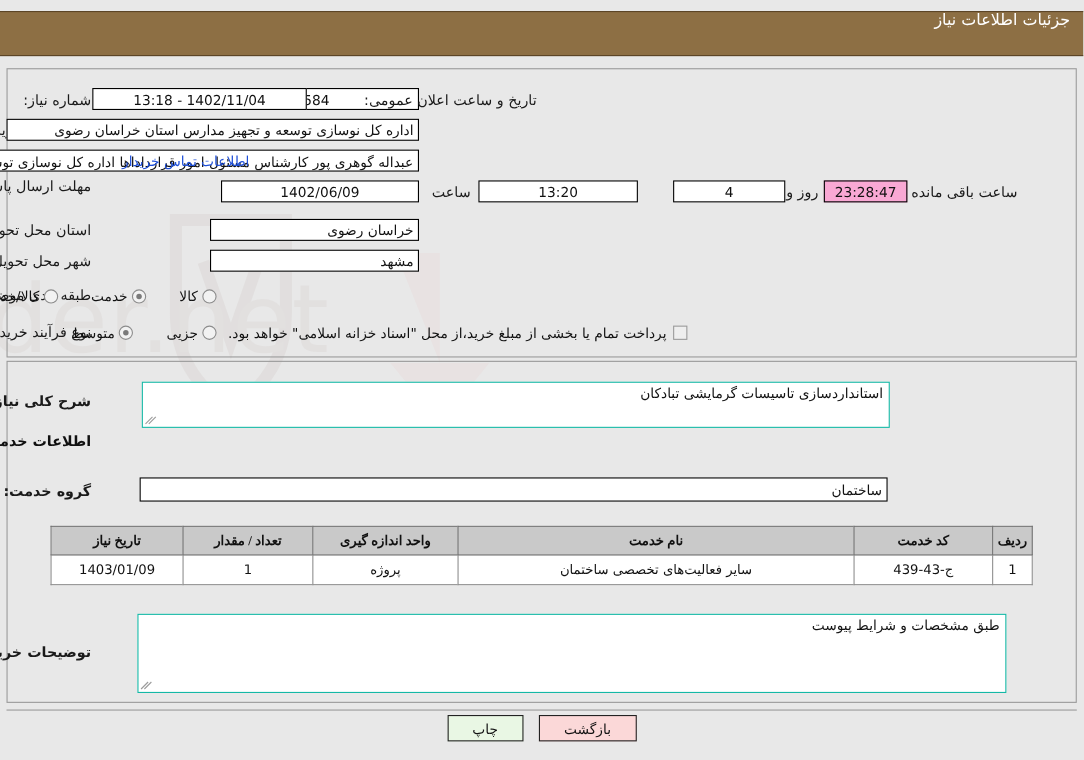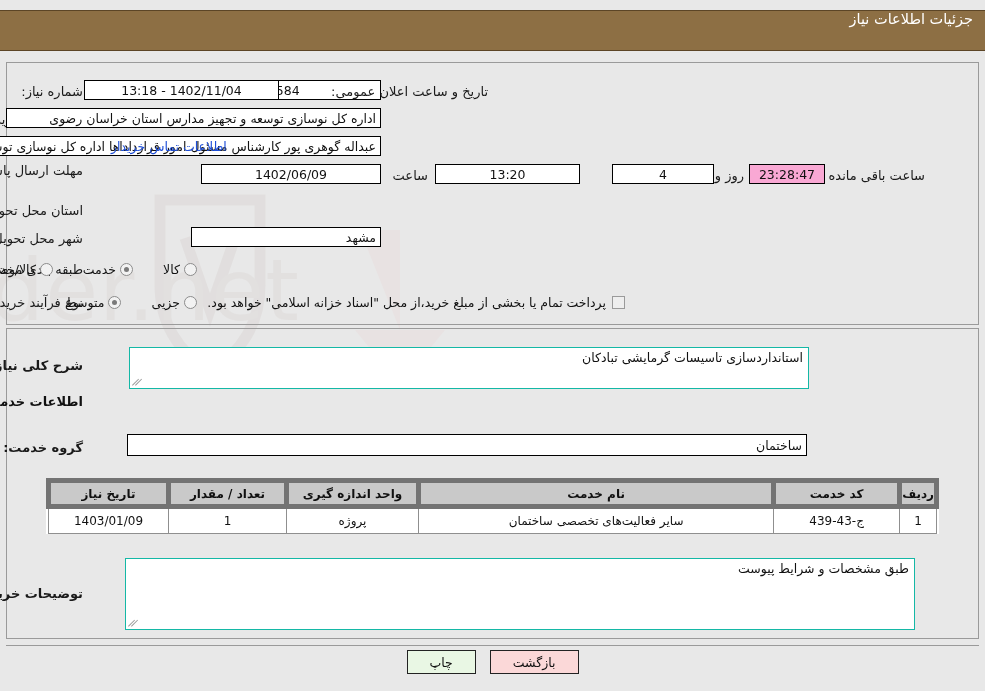--- a/index.html
+++ b/index.html
@@ -201,28 +201,29 @@
     position: absolute;
     left: 46px; top: 478px;
     width: 893px;
     border-collapse: collapse;
     background: #ffffff;
     font-size: 12px;
     z-index: 2;
   }
   #svc-table th {
     background: #c9c9c9;
-    border: 5px solid #737373;
+    border: 1px solid #737373;
     color: #111;
     font-weight: bold;
     font-size: 12px;
     height: 26px;
     padding: 2px 0;
     text-align: center;
     white-space: nowrap;
+    font-family: Liberation Serif, serif;
   }
   #svc-table td {
     background: #ffffff;
     border: 1px solid #8f8f8f;
     height: 27px;
     padding: 2px 4px;
     text-align: center;
     font-size: 12px;
     color: #111;
     white-space: nowrap;
@@ -296,20 +297,21 @@
 
   <div class="fld center" style="right:604px; top:164px; width:180px;">1402/06/09</div>
   <div class="lbl" style="right:557px; top:168px;">ساعت</div>
   <div class="fld center" style="right:405px; top:164px; width:145px;">13:20</div>
   <div class="fld center" style="right:271px; top:164px; width:102px;">4</div>
   <div class="lbl" style="right:241px; top:168px;">روز و</div>
   <div class="fld cream center" style="right:160px; top:164px; width:76px;">23:28:47</div>
   <div class="lbl" style="right:60px; top:168px;">ساعت باقی مانده</div>
 
   <div class="lbl" style="right:902px; top:203px;">استان محل تحویل:</div>
+  <div class="fld right" style="right:604px; top:199px; width:190px;">خراسان رضوی</div>
 
   <div class="lbl" style="right:902px; top:231px;">شهر محل تحویل:</div>
   <div class="fld right" style="right:604px; top:227px; width:190px;">مشهد</div>
 
   <div class="lbl" style="right:902px; top:262px;">طبقه بندی موضوعی:</div>
   <div class="radio-wrap" id="category-radios" style="right:788px; top:262px;">
       <div class="radio-item">
         <span class="radio-dot"></span>
         <span class="radio-label">کالا</span>
       </div>

